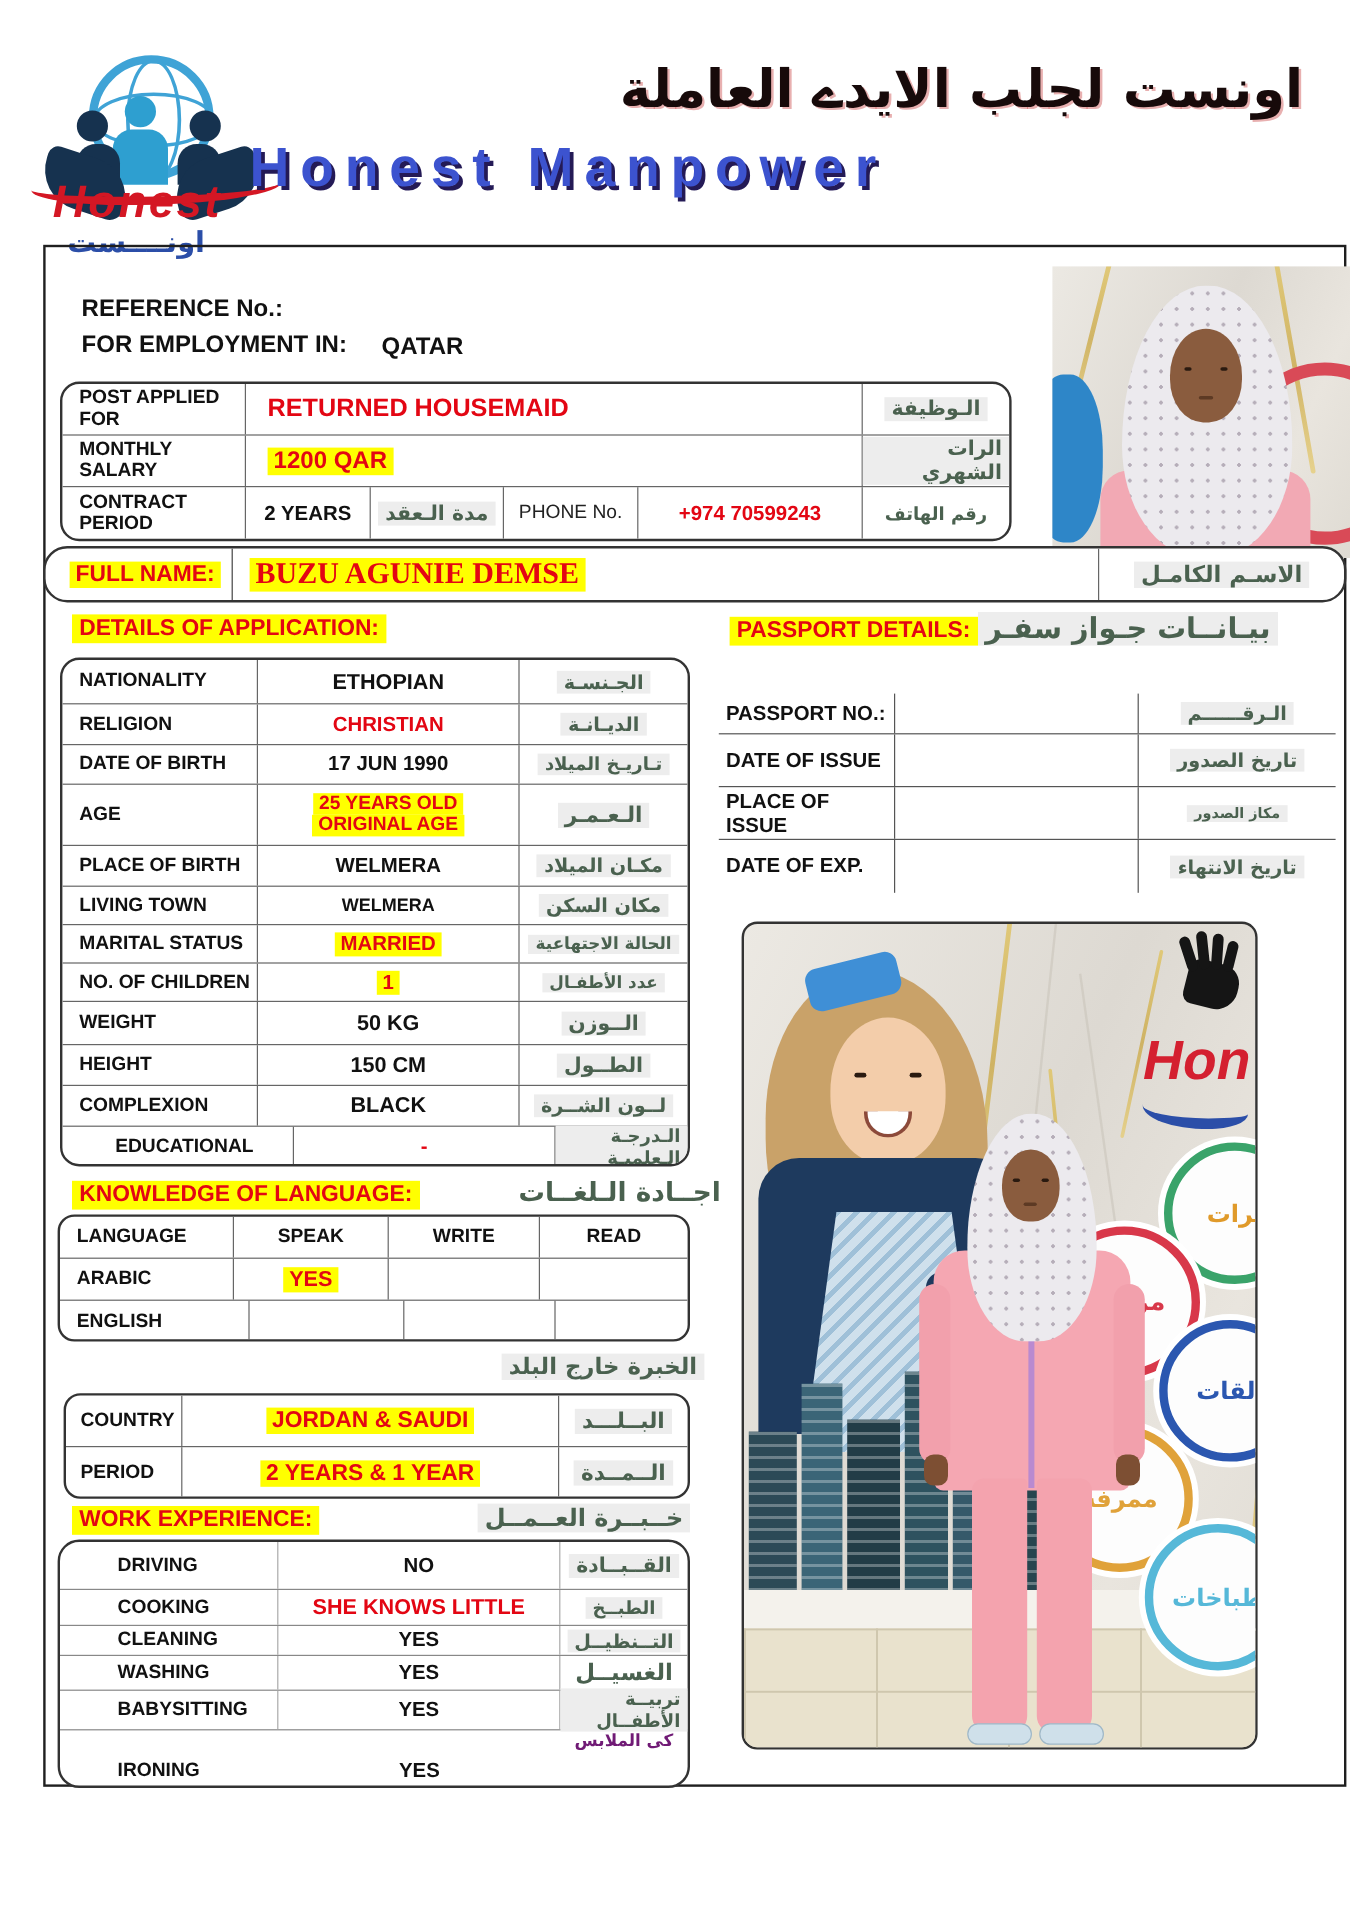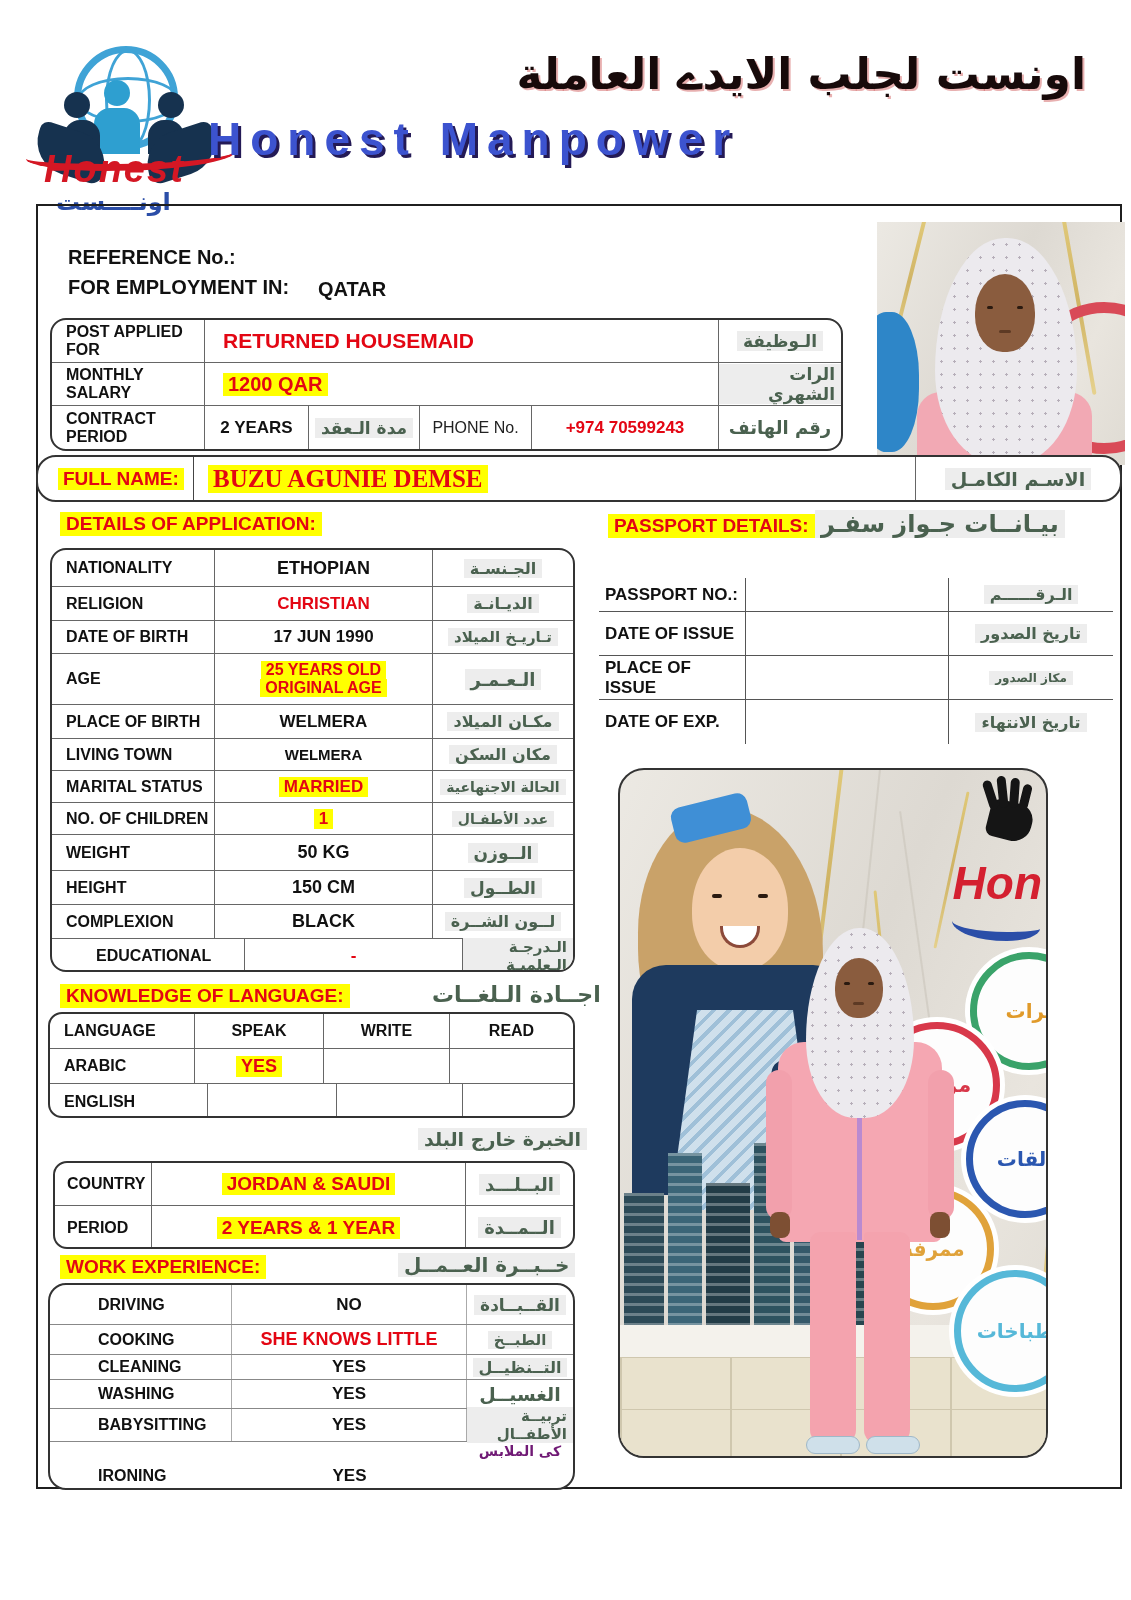--- a/index.html
+++ b/index.html
@@ -116,21 +116,21 @@
     </div>
     <div class="trow" style="height:43px;">
       <div class="cell br lab" style="width:153px;">CONTRACT PERIOD</div>
       <div class="cell br ctr val" style="width:104px;">2 YEARS</div>
       <div class="cell br ctr" style="width:111px;">
           <span class="ar arbg" style="font-size:17px;" dir="rtl">مدة الـعقد</span>
         </div>
       <div class="cell br ctr" style="width:112px;font-size:16px;color:#222;">PHONE No.</div>
       <div class="cell ctr val red" style="flex:1;">+974 70599243</div>
       <div class="cell bl ctr" style="width:123px;">
-          <span class="ar" style="font-size:18px;" dir="rtl">رقم الهاتف</span>
+          <span class="ar" style="font-size:15px;" dir="rtl">رقم الهاتف</span>
         </div>
     </div>
   </div>
 
   <div class="abs photo" style="left:877px;top:222px;width:248px;height:243px;">
     <div class="gold" style="left:30px;top:-10px;height:140px;transform:rotate(14deg);"></div>
     <div class="gold" style="left:200px;top:-6px;height:180px;transform:rotate(-10deg);"></div>
     <div class="gold" style="left:160px;top:60px;height:120px;transform:rotate(8deg);width:3px;"></div>
     <div class="abs" style="left:-18px;top:90px;width:60px;height:140px;background:#2e86c8;border-radius:45%;"></div>
     <div class="abs" style="right:-55px;top:80px;width:130px;height:130px;border:11px solid #d94a57;border-radius:50%;background:transparent;"></div>
@@ -381,21 +381,21 @@
           <span class="ar" style="font-size:14px;color:#701a75;" dir="rtl">كى الملابس</span>
         </div>
     </div>
     <div class="trow" style="height:32px;">
       <div class="cell lab" style="width:182px;padding-left:48px;">IRONING</div>
       <div class="cell ctr val" style="width:235px;">YES</div>
       <div class="cell" style="flex:1;"></div>
     </div>
   </div>
 
-  <div class="abs photo" style="left:618px;top:768px;width:430px;height:690px;border:2px solid #333;border-radius:26px;box-sizing:border-box;">
+  <div class="abs photo" style="left:618px;top:768px;width:430px;height:690px;border:2px solid #333;border-radius:13px;box-sizing:border-box;">
 
     <div class="vein" style="left:240px;top:-10px;height:380px;transform:rotate(6deg);"></div>
     <div class="vein" style="left:300px;top:40px;height:300px;transform:rotate(-8deg);"></div>
     <div class="gold" style="left:205px;top:-8px;height:250px;transform:rotate(7deg);"></div>
     <div class="gold" style="left:265px;top:120px;height:220px;transform:rotate(-6deg);width:3px;"></div>
     <div class="gold" style="left:330px;top:20px;height:160px;transform:rotate(12deg);width:3px;"></div>
     <div class="gold" style="left:430px;top:330px;height:200px;transform:rotate(5deg);"></div>
 
     <div>
       <div class="abs" style="left:18px;top:38px;width:185px;height:270px;background:#c9a269;border-radius:46% 54% 42% 48%;"></div>

